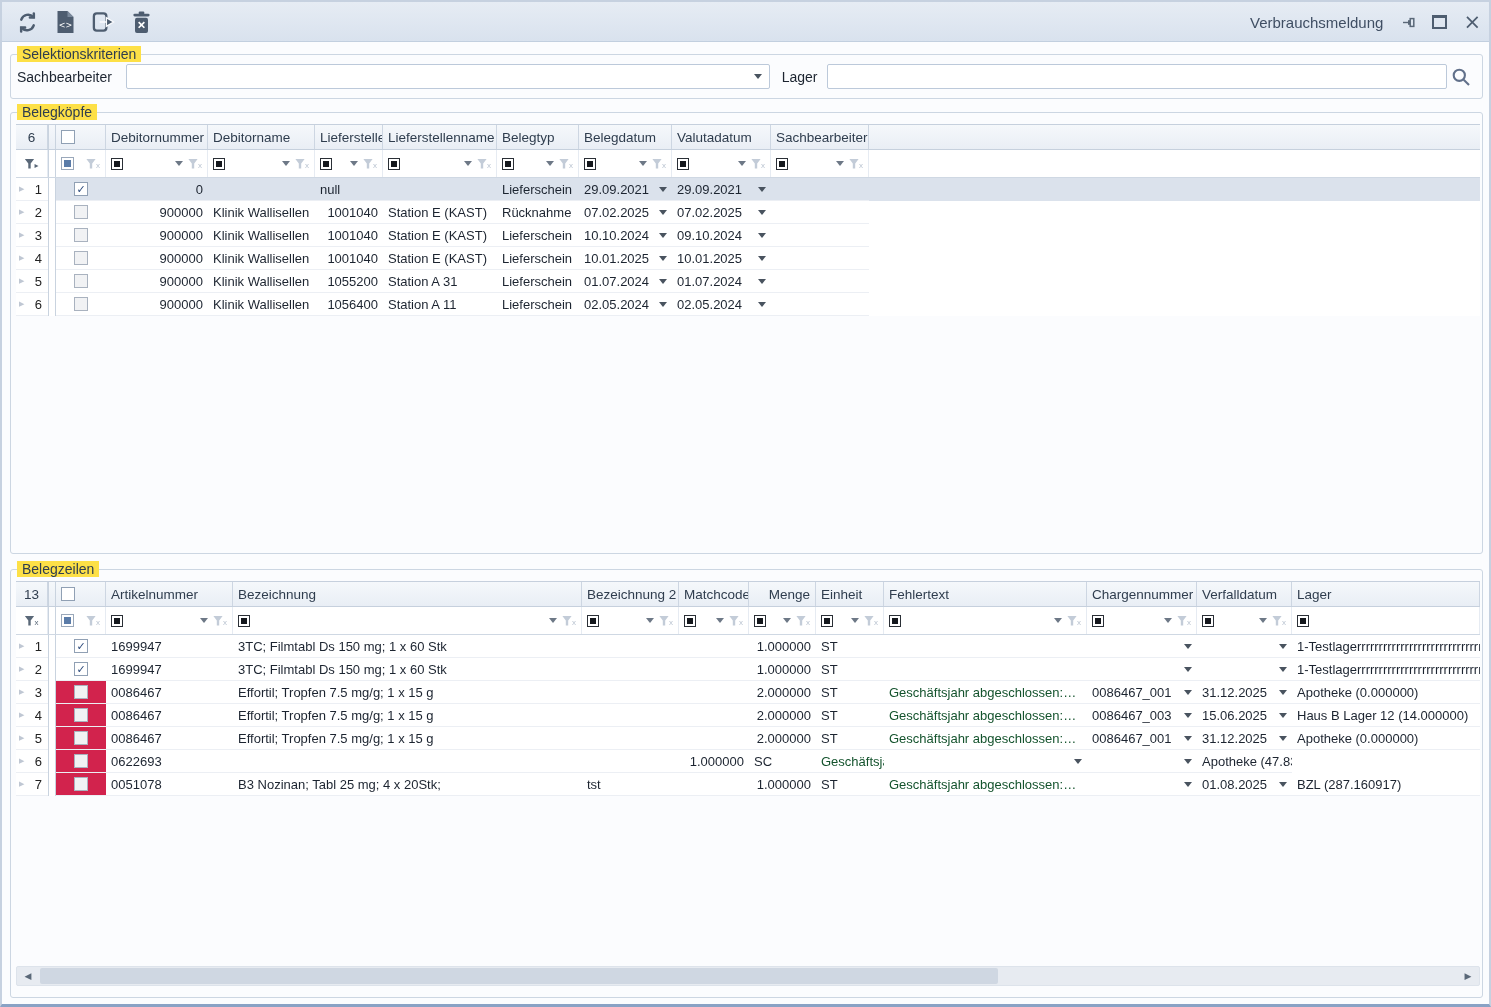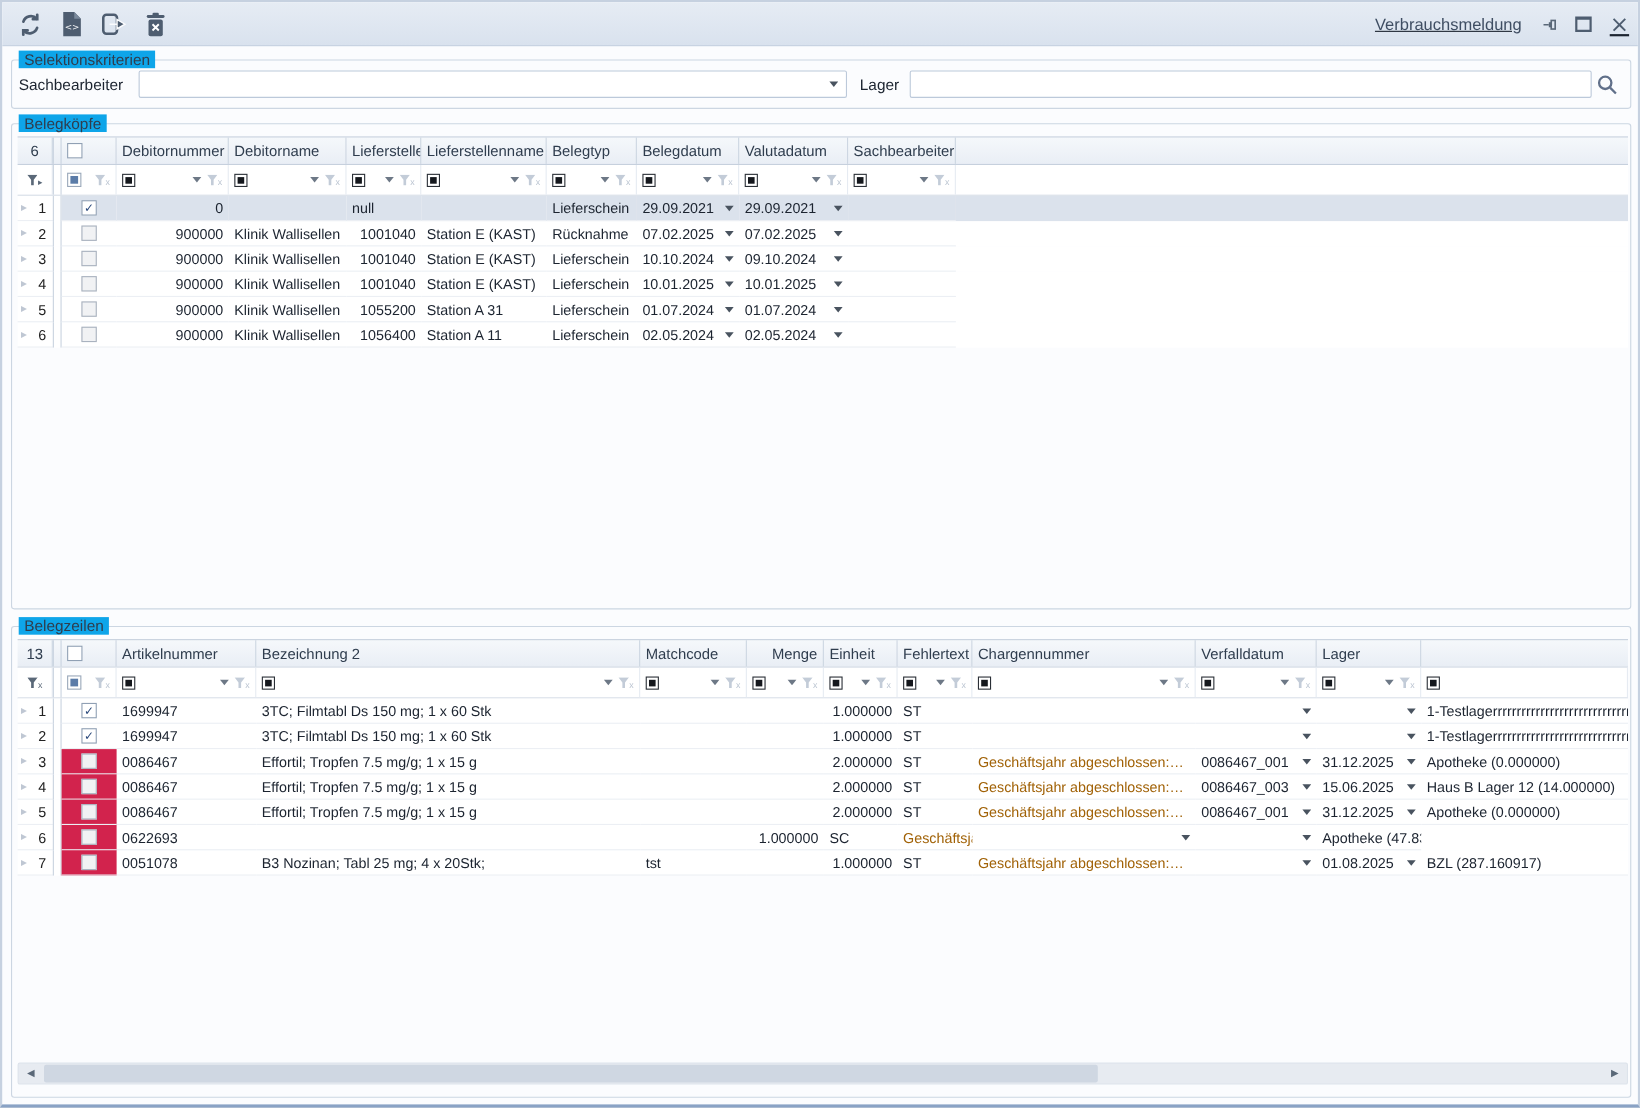--- a/index.html
+++ b/index.html
@@ -12,28 +12,28 @@
     color: #1c2430; overflow: hidden;
   }
   
   .titlebar {
     position: absolute; top:0; left:0; right:0; height: 40px;
     background: linear-gradient(#e6ecf4,#d9e2ee);
     border-bottom: 1px solid #c2cfdf;
   }
   .toolbar { position:absolute; left:10px; top:6px; display:flex; gap:8px; }
   .tbtn { width:30px; height:28px; display:flex; align-items:center; justify-content:center; cursor:default; }
-  .wctrl { position:absolute; right:8px; top:0; height:40px; display:flex; align-items:center; gap:16px;text-decoration:underline; }
+  .wctrl { position:absolute; right:8px; top:0; height:40px; display:flex; align-items:center; gap:16px; }
   .wtitle { font-size:15px; color:#3f4e63; margin-right:4px; }
   .wbtn { display:flex; align-items:center; justify-content:center; height:22px; }
   .maxbox { width:15px; height:14px; border:2px solid #4e5d70; border-top-width:3px; }
   .closex { font-size:21px; line-height:18px; color:#4e5d70; font-family:"DejaVu Sans",sans-serif; }
   
   .groupbox { position:absolute; left:8px; width:1473px; border:1px solid #ccd6e2; border-radius:3px; }
-  .grouplabel { position:absolute; top:-9px; left:6px; background:#0ea5e9; padding:0 5px; font-size:14px; color:#2f3d4e; }
+  .grouplabel { position:absolute; top:-9px; left:6px; background:#fde047; padding:0 5px; font-size:14px; color:#2f3d4e; }
   #group-select { top:52px; height:45px; }
   #group-koepfe { top:110px; height:442px; }
   #group-zeilen { top:567px; height:429px; }
   
   .fieldrow { position:absolute; left:6px; top:9px; right:6px; height:25px; display:flex; align-items:center; font-size:14px; }
   .flabel { color:#1c2430; }
   .combo { margin-left:14px; width:655px; height:25px; background:#fff; border:1px solid #bcc9da; border-radius:2px;
            display:flex; align-items:center; justify-content:flex-end; padding:0 7px; }
   .txtinput { margin-left:10px; width:630px; height:25px; background:#fff; border:1px solid #bcc9da; border-radius:2px; padding:0 6px; font-size:13px; }
   .searchbtn { width:30px; height:25px; display:flex; align-items:center; justify-content:center; }
@@ -54,21 +54,21 @@
   .drow .rest { border-bottom:none; }
   .drow.sel .c:not(.rn) { background:#dbe2ec; }
   .drow.sel .rest { background:#dbe2ec; }
   .c { display:flex; align-items:center; padding:0 5px; overflow:hidden; white-space:nowrap; }
   .r { justify-content:flex-end; }
   .ctr { justify-content:center; }
   .between { justify-content:space-between; }
   .rn { justify-content:space-between; padding:0 6px 0 3px; color:#222; }
   .dv { border-left:1px solid #c9d3df; border-right:1px solid #c9d3df; padding:0; }
   .exp { font-family:"DejaVu Sans",sans-serif; font-size:7px; color:#bfc7d3; }
-  .err { color:#a16207; }
+  .err { color:#14532d; }
   .redcell { background:#d2234d; }
   
   .cb { width:14px; height:14px; border:1px solid #90a0b4; background:#fff; display:flex; align-items:center; justify-content:center;
         font-family:"DejaVu Sans",sans-serif; font-size:11px; font-weight:bold; color:#2c4a7c; }
   .cb.off { background:#f1f2f4; border-color:#a9b2bf; }
   .cb.on::before { content:"✓"; }
   .fcb { width:13px; height:13px; border:1px solid #9aa8ba; background:#fff; display:flex; align-items:center; justify-content:center; }
   .fcb i { width:7px; height:7px; background:#5b7ca8; }
   .fbox { width:12px; height:12px; border:1px solid #2a2f36; display:inline-flex; align-items:center; justify-content:center; flex:none; }
   .fbox i { width:6px; height:6px; background:#15181d; }
@@ -473,20 +473,21 @@
     <span class="grouplabel">Belegzeilen</span>
     <div class="grid">
 
       <div class="ghead gzcols">
         <div class="c ctr">13</div>
         <div class="dv"></div>
         <div class="c">
             <span class="cb"></span>
           </div>
         <div class="c">Artikelnummer</div>
+        <div class="c">Bezeichnung</div>
         <div class="c">Bezeichnung 2</div>
         <div class="c">Matchcode</div>
         <div class="c r">Menge</div>
         <div class="c">Einheit</div>
         <div class="c">Fehlertext</div>
         <div class="c">Chargennummer</div>
         <div class="c">Verfalldatum</div>
         <div class="c">Lager</div>
       </div>
 

